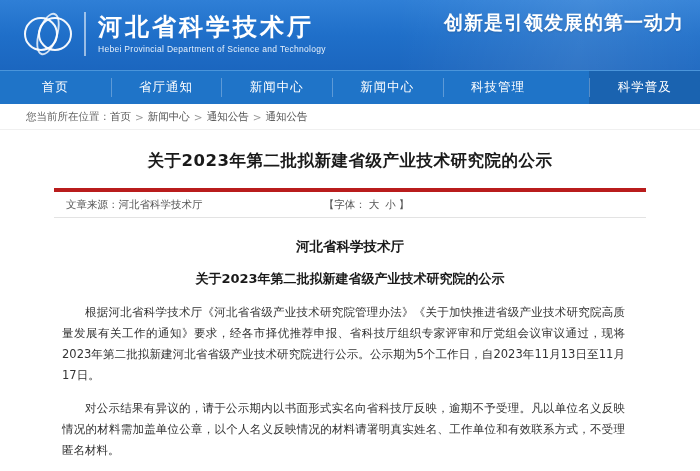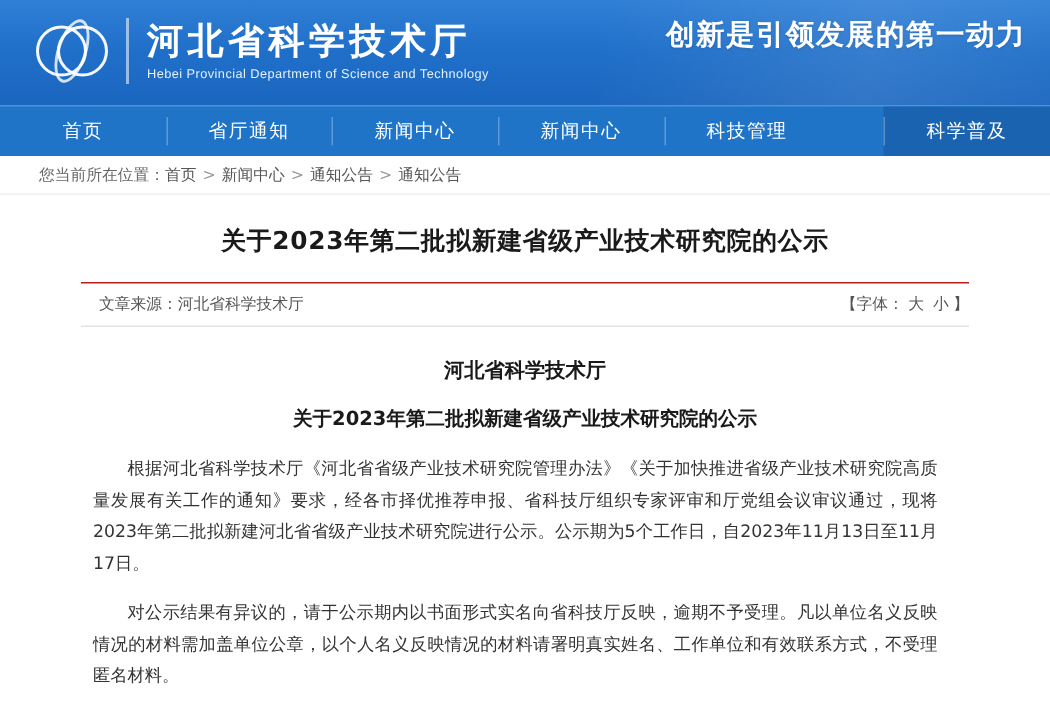--- a/index.html
+++ b/index.html
@@ -120,34 +120,34 @@
   .art-title {
     text-align: center;
     font-size: 16.5px;
     font-weight: bold;
     color: #1a1a1a;
     font-family: "DejaVu Sans", sans-serif;
     padding: 20px 0 16px 0;
     letter-spacing: .5px;
   }
   .meta-bar {
-    border-top: 1px solid #b91c1c;
+    border-top: 4px solid #b91c1c;
     border-bottom: 1px solid #e3e3e3;
     height: 30px;
     display: flex;
     align-items: center;
     font-size: 10.5px;
     color: #555;
     font-family: "DejaVu Sans", sans-serif;
     margin: 0 22px;
     gap: 33px;
   }
   .meta-source { flex: 0 0 40%; padding-left: 12px; }
   .meta-date   { flex: 0 0 32%; }
-  .meta-font   { flex: 1; text-align: right; }
+  .meta-font   { flex: 1; text-align: left; }
   .meta-font .fz { margin: 0 3px; cursor: pointer; }
 
   .body-wrap { padding: 14px 30px 0 30px; }
   .sub-head {
     text-align: center;
     font-size: 13.5px;
     font-weight: bold;
     color: #1a1a1a;
     font-family: "DejaVu Sans", sans-serif;
     margin: 6px 0 14px 0;

